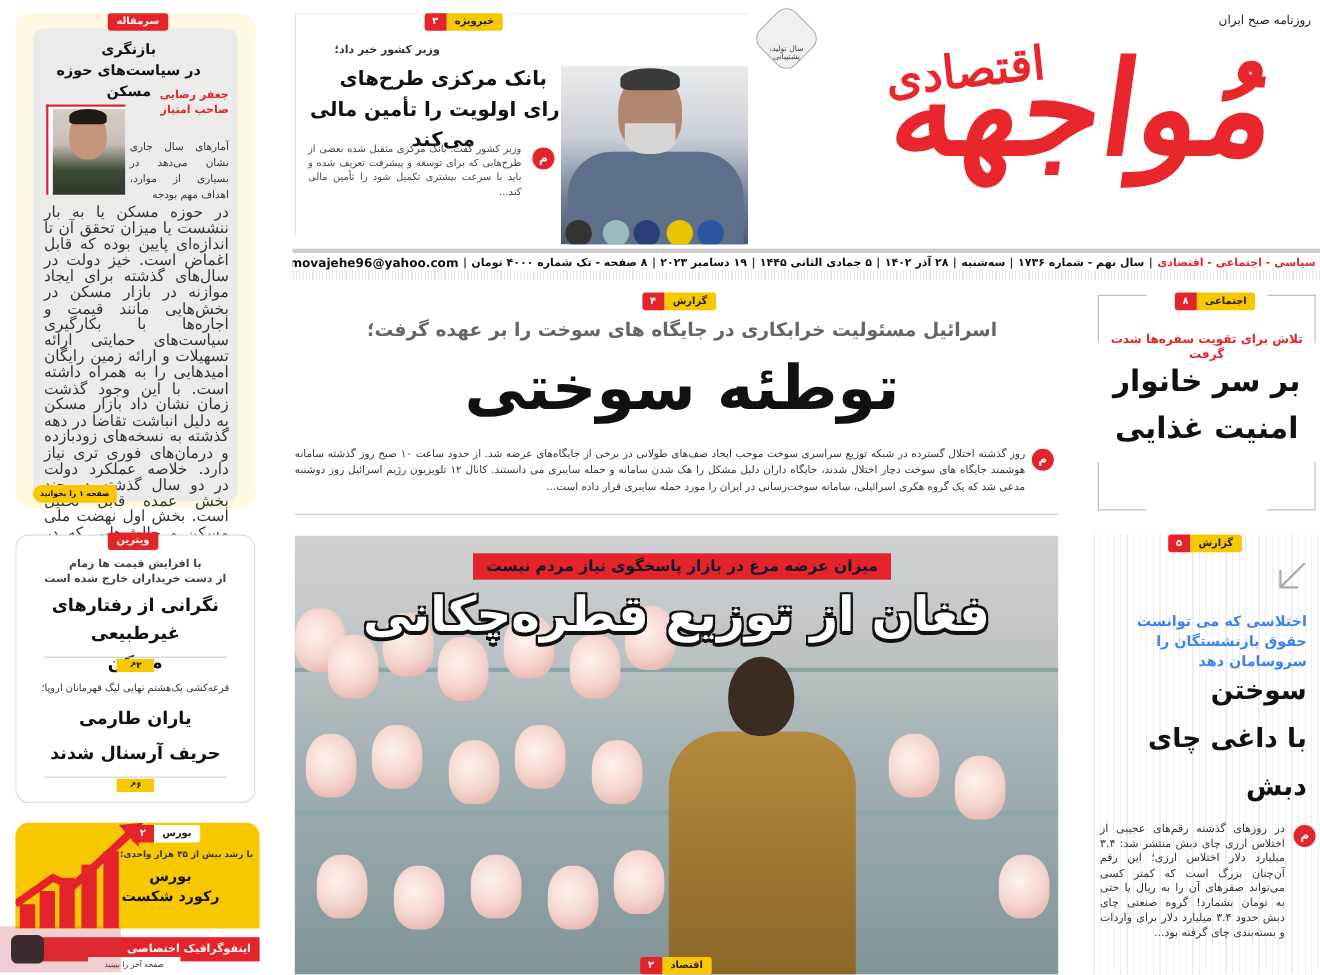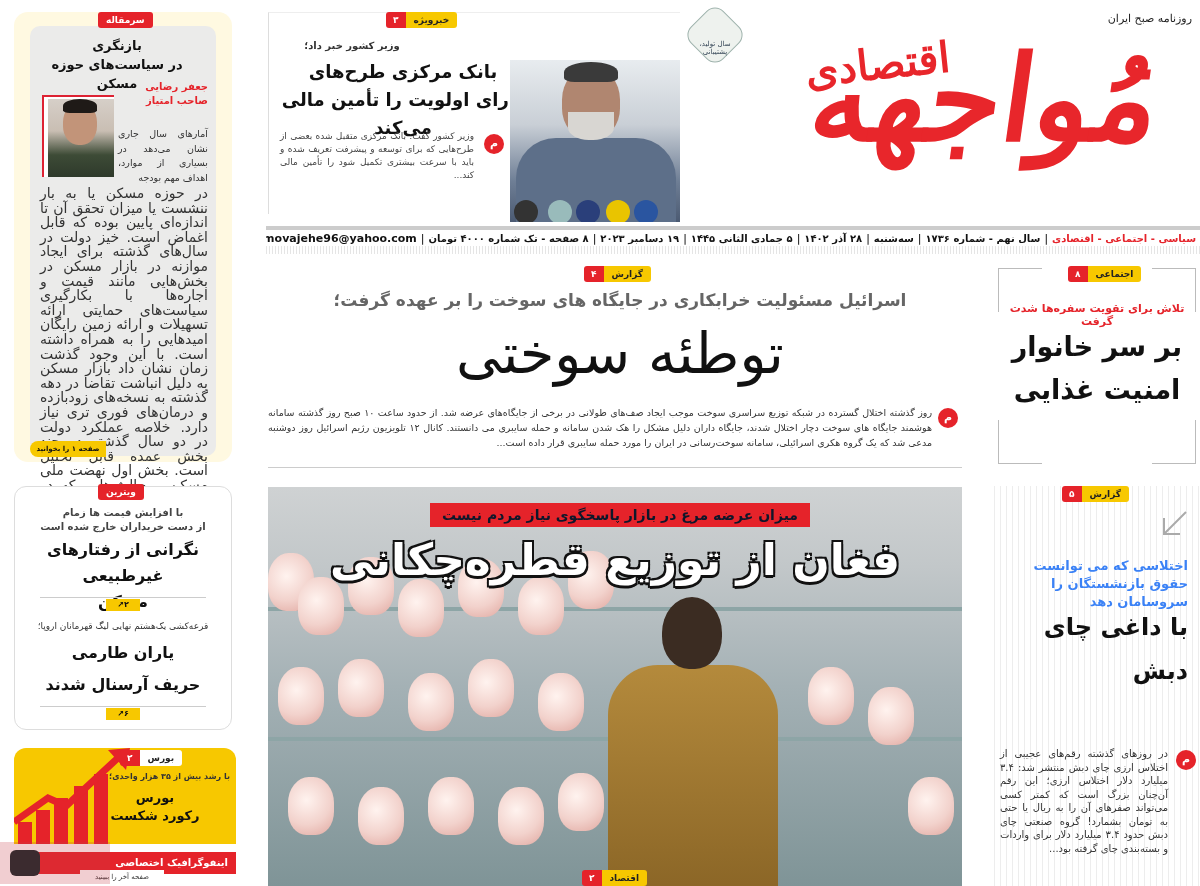--- a/index.html
+++ b/index.html
@@ -38,21 +38,21 @@
   
   #info-bar { left: 266px; top: 226px; width: 934px; height: 20px; border-top: 4px solid #ccc; display: flex; align-items: center; font-size: 10px; font-weight: bold; direction: rtl; white-space: nowrap; overflow: hidden; }
   #info-bar span { padding: 0 4px; }
   #info-bar .sep { color: #333; padding: 0; }
   #info-bar .red { color: #e5232a; }
   #info-bar .url { font-family: "DejaVu Sans", sans-serif; font-size: 11px; direction: ltr; }
   #info-stripe { left: 266px; top: 246px; width: 934px; height: 8px; background: repeating-linear-gradient(90deg,#e5e5e5 0 1px,#fff 1px 3px); }
 
   
   #main-kicker { left: 300px; top: 290px; width: 640px; text-align: center; font-size: 17px; font-weight: bold; color: #666; }
-  #main-headline { left: 300px; top: 318px; width: 640px; text-align: center; font-size: 56px; font-weight: normal; color: #111; line-height: 72px; }
+  #main-headline { left: 300px; top: 318px; width: 640px; text-align: center; font-size: 56px; font-weight: bold; color: #111; line-height: 72px; }
   #main-body { left: 268px; top: 405px; width: 694px; font-size: 9.5px; line-height: 15px; color: #333; text-align: justify; padding-right: 30px; }
   #main-rule { left: 268px; top: 467px; width: 694px; height: 1px; background: #ccc; }
 
   
   #photo-story { left: 268px; top: 487px; width: 694px; height: 399px; overflow: hidden; background: linear-gradient(180deg,#cfd2d3 0%, #c2c7c9 20%, #a4b1b5 50%, #7f9497 100%); }
   .chicken { position: absolute; width: 46px; height: 58px; border-radius: 45% 45% 40% 40%; background: radial-gradient(circle at 40% 40%, #fff3ef 0%, #f2d2cc 55%, #e0a79f 100%); }
   .shelf { position: absolute; left: 0; width: 694px; height: 4px; background: #8da5a6; }
   #man { position: absolute; left: 340px; top: 110px; width: 170px; height: 290px; }
   #man .m-head { position: absolute; left: 54px; top: 0; width: 60px; height: 72px; background: #3b2c22; border-radius: 50% 50% 45% 45%; }
   #man .m-body { position: absolute; left: 0; top: 68px; width: 170px; height: 230px; background: linear-gradient(180deg,#b48a3c,#8a6526); border-radius: 50px 50px 0 0; }
@@ -221,20 +221,21 @@
   <span class="t-num">۵</span>
 </div>
 <svg class="abs" id="gz-arrow" viewBox="0 0 28 28">
   <path d="M26 2 L4 24 M4 8 L4 24 L20 24" stroke="#aaa" stroke-width="2" fill="none"></path>
 </svg>
 <div class="abs" id="gz-sub">
   <div>اختلاسی که می توانست</div>
   <div>حقوق بازنشستگان را سروسامان دهد</div>
 </div>
 <div class="abs" id="gz-title">
+  <div>سوختن</div>
   <div>با داغی چای دبش</div>
 </div>
 <div class="abs logo-icon" style="left:1176px; top:750px;">م</div>
 <div class="abs" id="gz-body">در روزهای گذشته رقم‌های عجیبی از اختلاس ارزی چای دبش منتشر شد: ۳.۴ میلیارد دلار اختلاس ارزی؛ این رقم آن‌چنان بزرگ است که کمتر کسی می‌تواند صفرهای آن را به ریال یا حتی به تومان بشمارد! گروه صنعتی چای دبش حدود ۳.۴ میلیارد دلار برای واردات و بسته‌بندی چای گرفته بود...</div>
 
 <div class="abs" id="editorial"></div>
 <div class="abs" id="editorial-inner"></div>
 <div class="tag red" style="left:98px; top:12px;">
   <span class="t-label">سرمقاله</span>
 </div>

